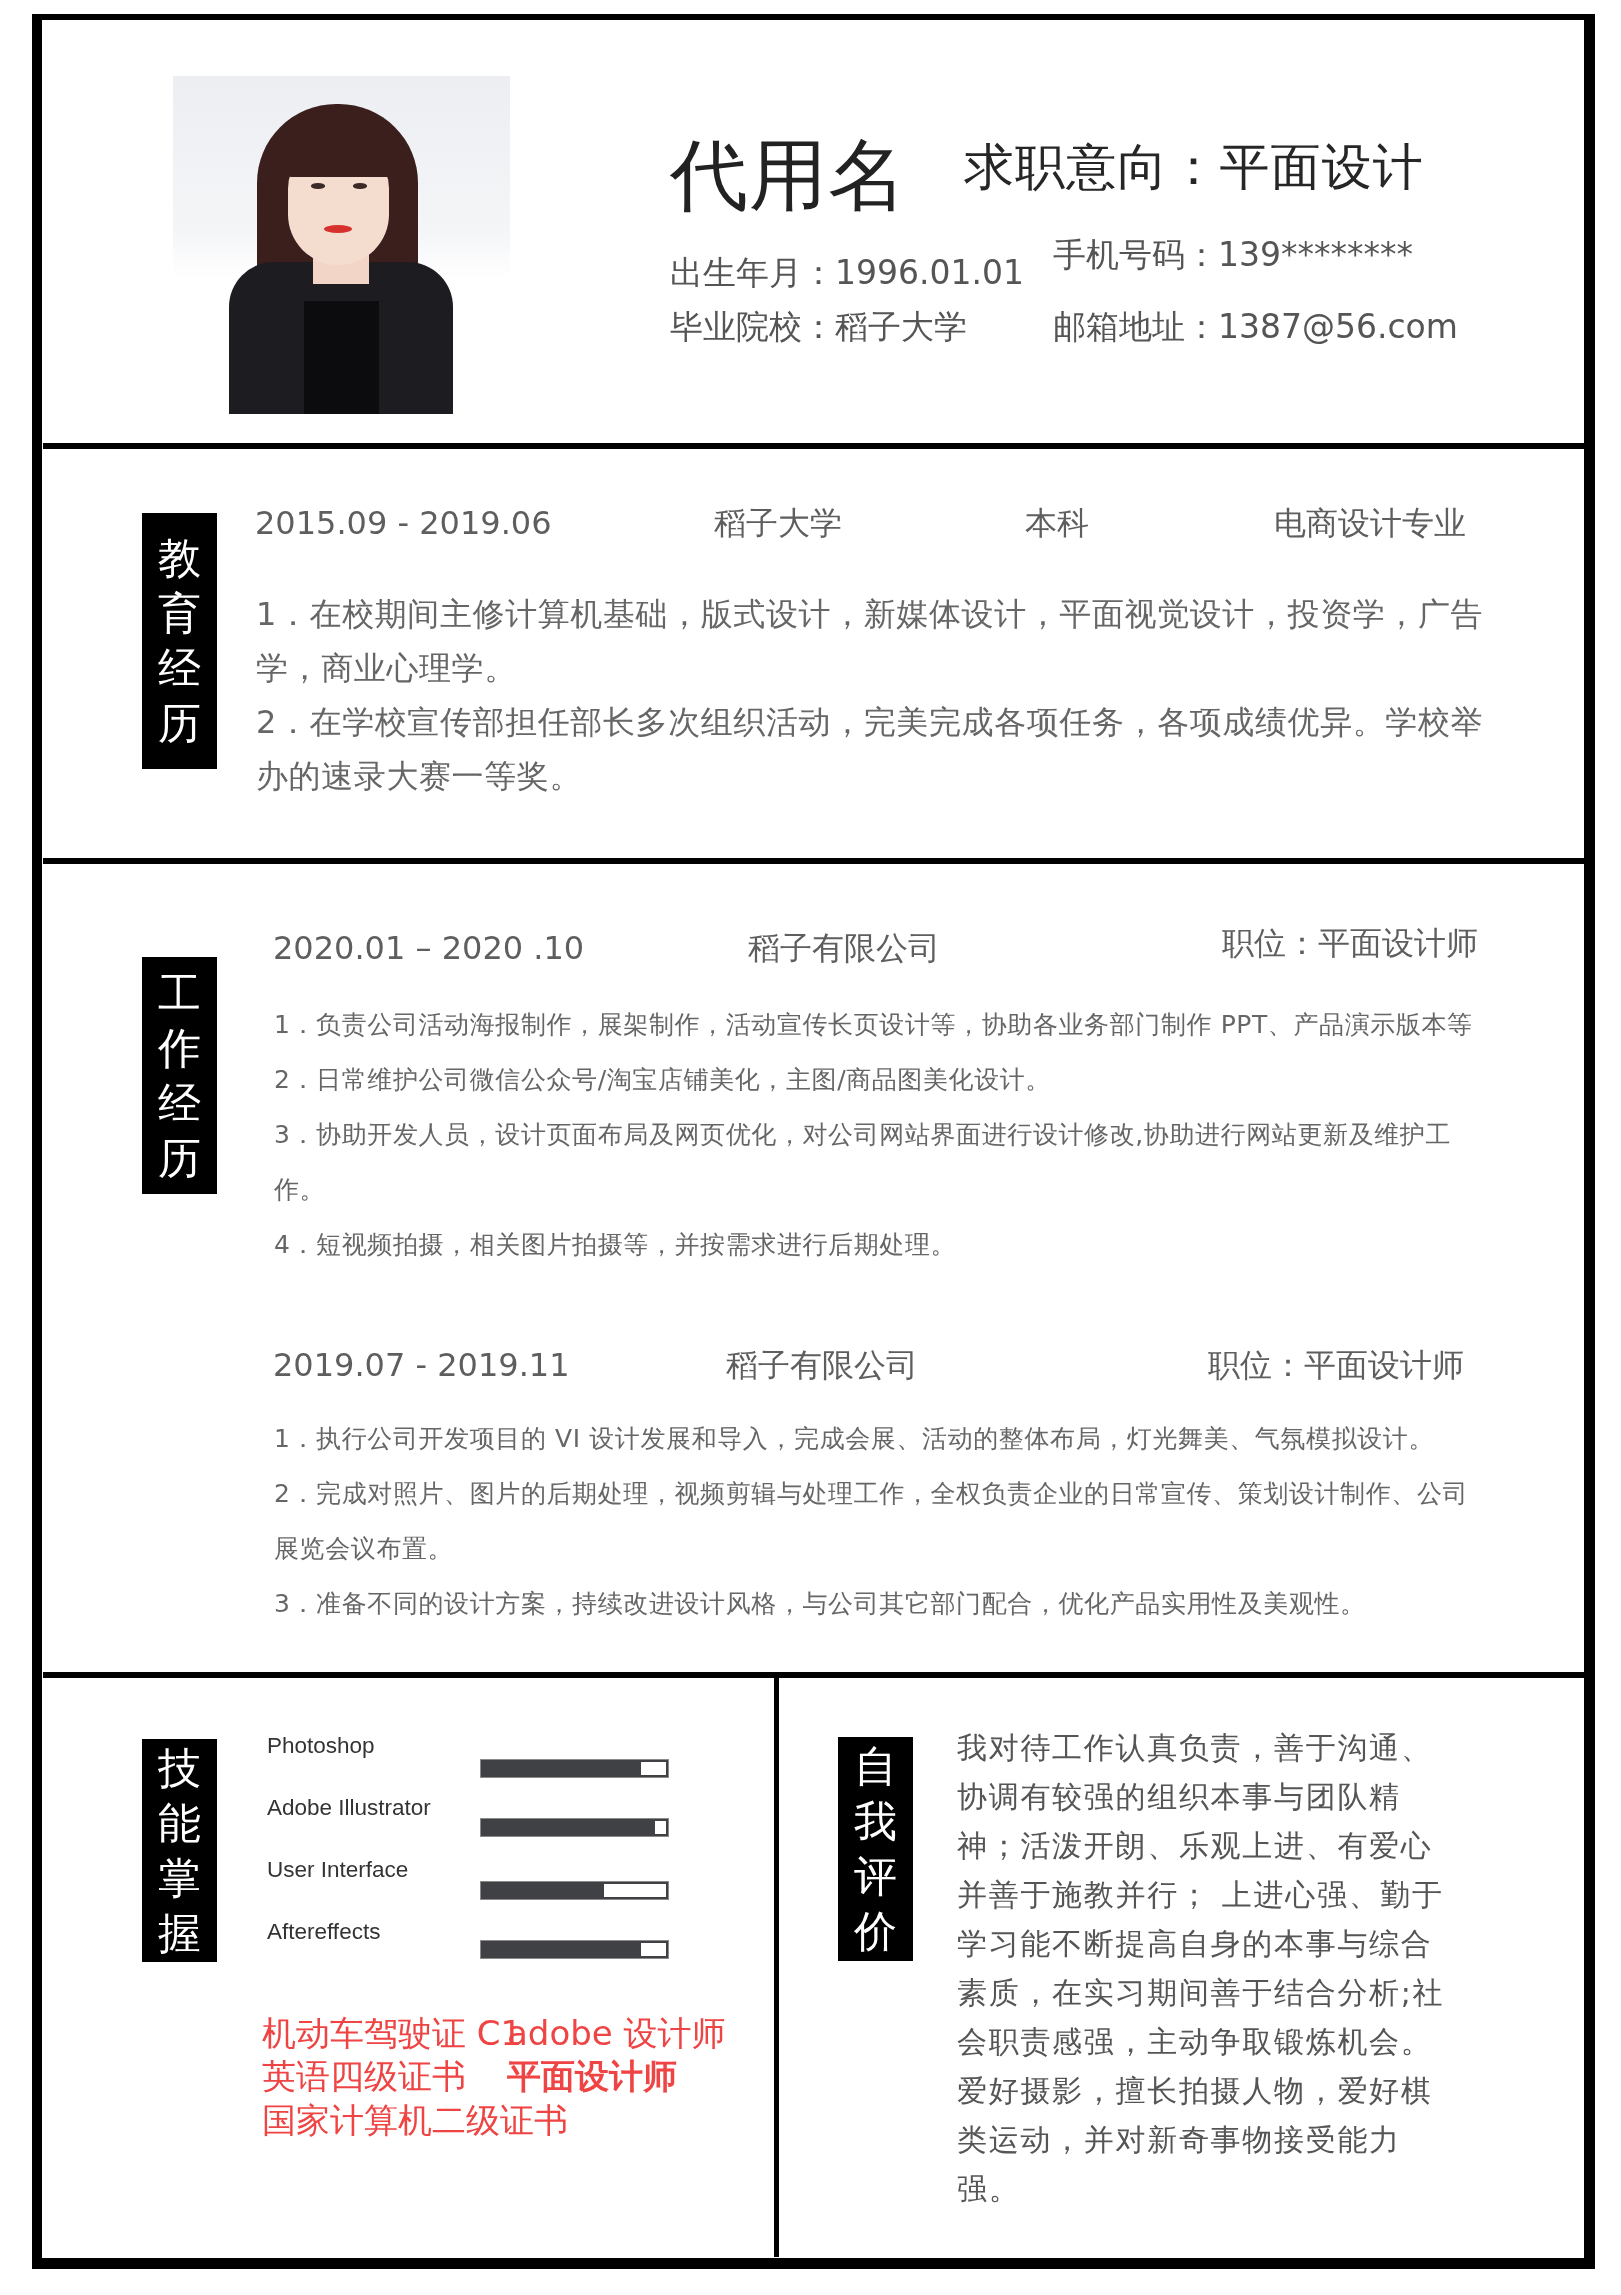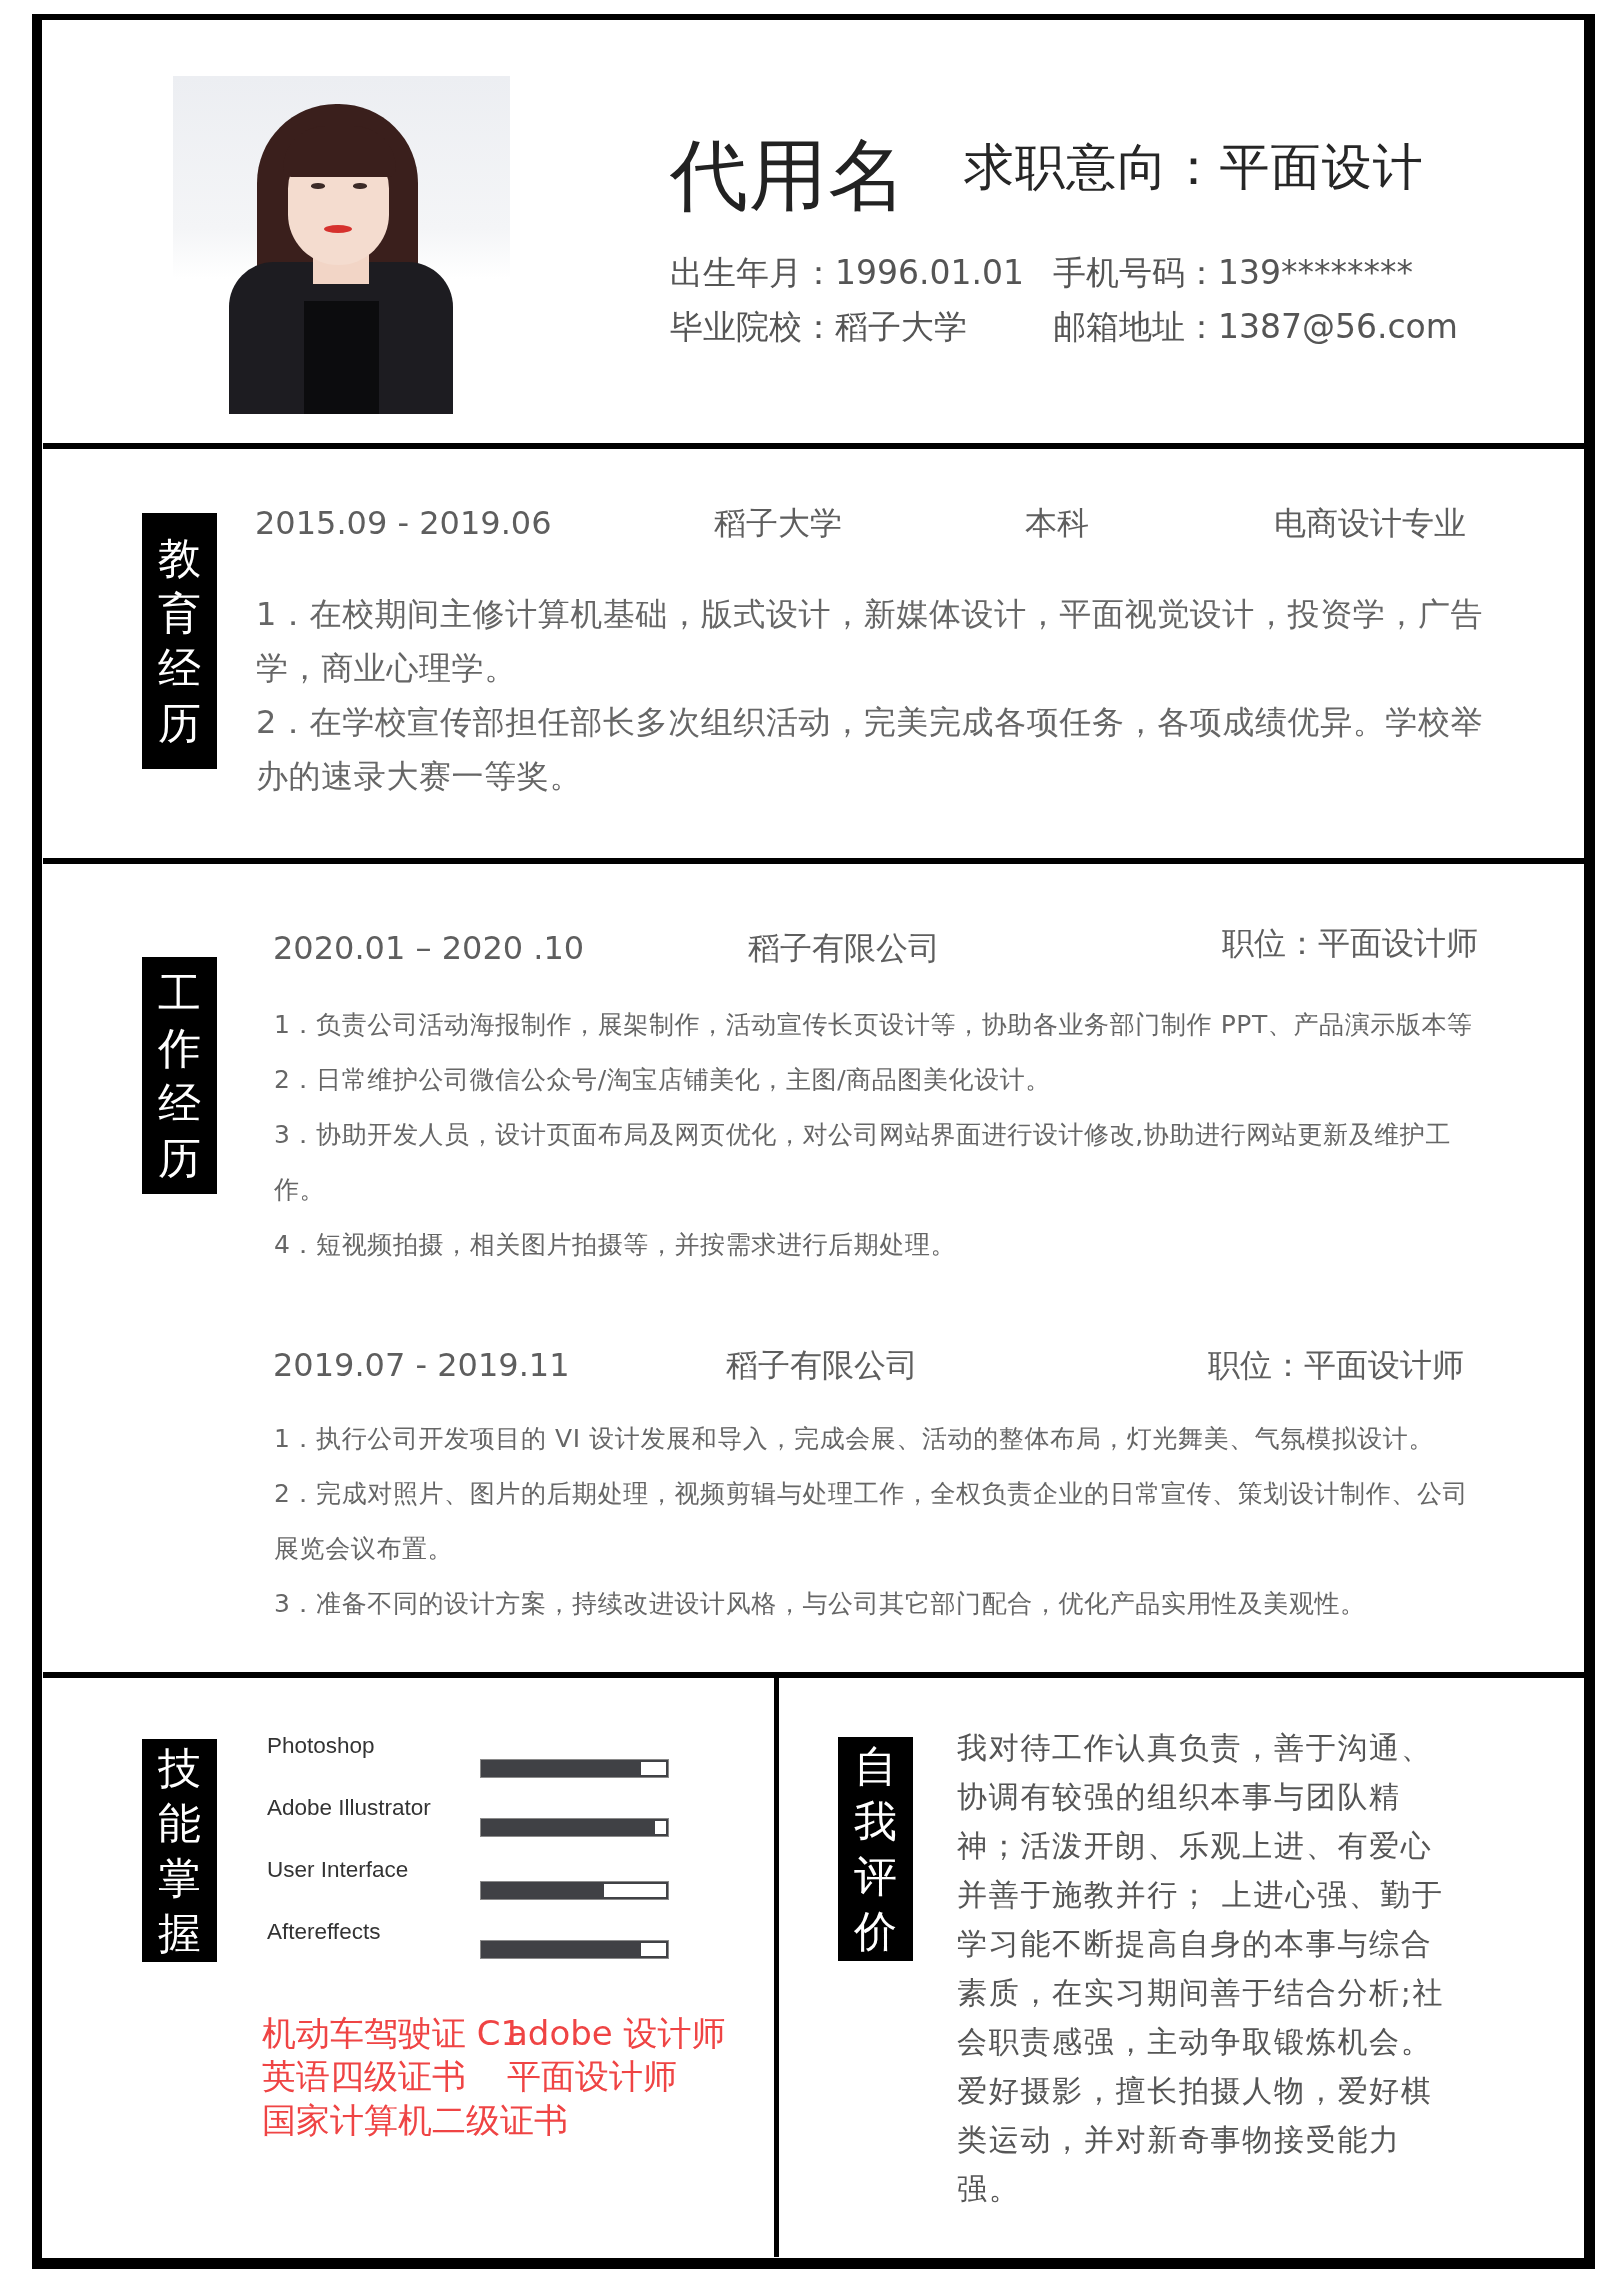--- a/index.html
+++ b/index.html
@@ -69,21 +69,21 @@
 
 <div class="abs name">代用名</div>
 <div class="abs intent">求职意向：平面设计</div>
 
 <div class="abs info" style="left:670px; top:253px;">
   <span>出生年月：</span><span>1996.01.01</span>
 </div>
 <div class="abs info" style="left:670px; top:307px;text-align:right;">
   <span>毕业院校：</span><span>稻子大学</span>
 </div>
-<div class="abs info" style="left:1053px; top:253px;">
+<div class="abs info" style="left:1053px; top:235px;">
   <span>手机号码：</span><span>139********</span>
 </div>
 <div class="abs info" style="left:1053px; top:307px;">
   <span>邮箱地址：</span><span>1387@56.com</span>
 </div>
 
 <div class="abs label-box" style="left:142px; top:513px; height:256px;">
   <span>教</span>
   <span>育</span>
   <span>经</span>
@@ -147,21 +147,21 @@
   </div>
 
 <div class="abs skill-name" style="left:267px; top:1918px;">Aftereffects</div>
 <div class="abs bar" style="left:480px; top:1940px;">
     <div class="remain" style="width:14%;"></div>
   </div>
 
 <div class="abs cert" style="left:262px; top:2011px;">机动车驾驶证 C1</div>
 <div class="abs cert" style="left:507px; top:2011px;">adobe 设计师</div>
 <div class="abs cert" style="left:262px; top:2054px;">英语四级证书</div>
-<div class="abs cert" style="left:507px; top:2054px;">平面设计师</div>
+<div class="abs cert" style="left:507px; top:2054px;font-weight:bold;">平面设计师</div>
 <div class="abs cert" style="left:262px; top:2098px;">国家计算机二级证书</div>
 
 <div class="abs label-box" style="left:838px; top:1737px; height:224px;">
   <span>自</span>
   <span>我</span>
   <span>评</span>
   <span>价</span>
 </div>
 <div class="abs eval">我对待工作认真负责，善于沟通、协调有较强的组织本事与团队精神；活泼开朗、乐观上进、有爱心并善于施教并行； 上进心强、勤于学习能不断提高自身的本事与综合素质，在实习期间善于结合分析;社会职责感强，主动争取锻炼机会。 爱好摄影，擅长拍摄人物，爱好棋类运动，并对新奇事物接受能力强。</div>
 

